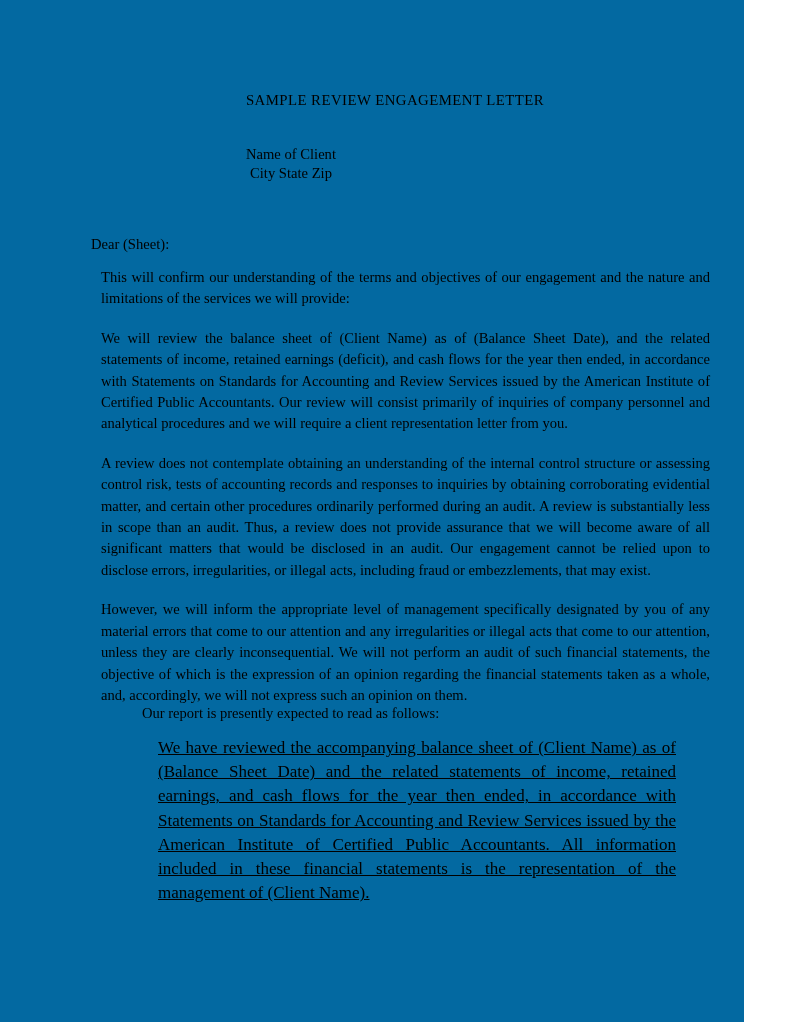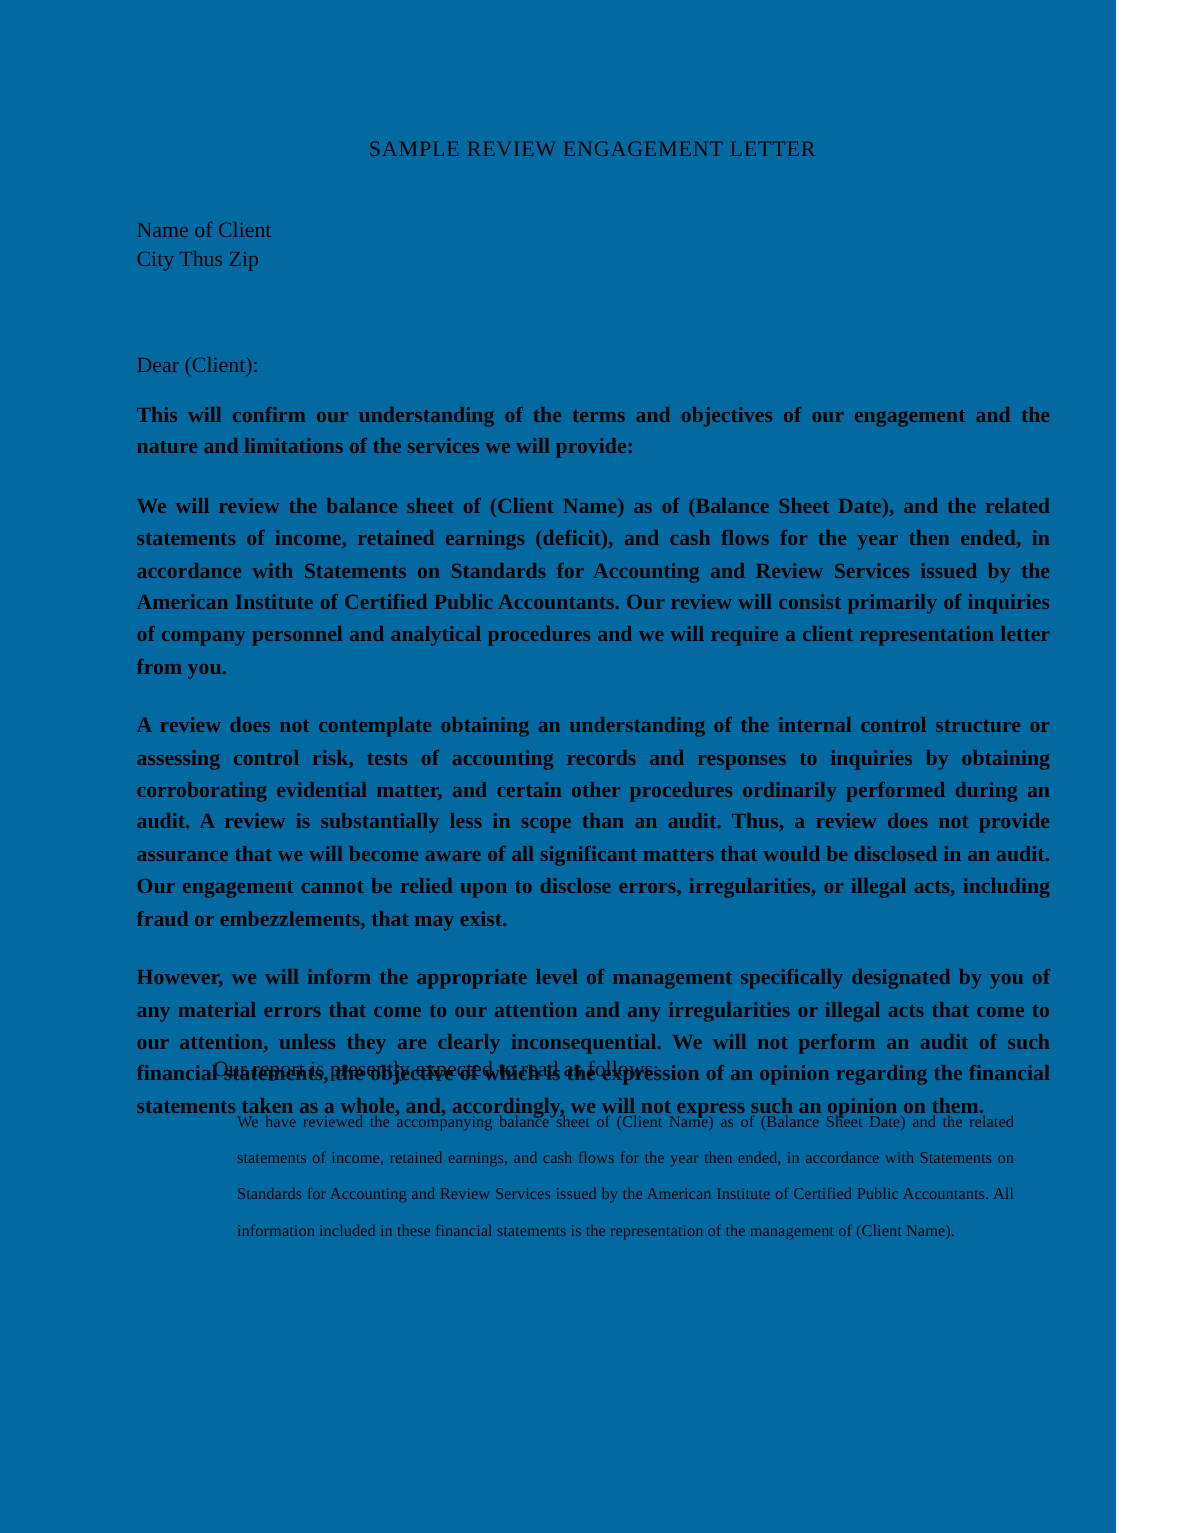--- a/index.html
+++ b/index.html
@@ -40,41 +40,40 @@
   
   .address-block {
     position: absolute;
     left: 91px;
     top: 145px;
     width: 400px;
   }
   .address-line {
     font-size: 14.6px;
     line-height: 19.4px;
-    text-align: left;
+    text-align: center;
     white-space: nowrap;
   }
 
   
   .salutation {
     position: absolute;
     left: 91px;
     top: 234px;
     font-size: 14.6px;
     line-height: 21px;
     white-space: nowrap;
   }
 
   
   .body-block {
     position: absolute;
-    left: 91px;
+    left: 101px;
     top: 267px;
     width: 609px;
-    font-weight: bold;
   }
   .body-para {
     font-size: 14.55px;
     line-height: 21.4px;
     text-align: justify;
     text-justify: inter-word;
     margin: 0 0 18px 0;
     hyphens: none;
   }
   .body-para:last-child {
@@ -93,40 +92,41 @@
     white-space: nowrap;
     font-family: Liberation Serif, serif;
   }
 
   
   .report-quote {
     position: absolute;
     left: 158px;
     top: 736px;
     width: 518px;
-    font-size: 11px;
+    font-size: 17px;
     line-height: 24.2px;
     text-align: justify;
     text-justify: inter-word;
     hyphens: none;
+    text-decoration: underline;
   }
 </style>
 </head>
 <body>
 
 <div class="page">
 
   <div class="doc-title">SAMPLE REVIEW ENGAGEMENT LETTER</div>
 
   <div class="address-block">
     <div class="address-line">Name of Client</div>
-    <div class="address-line">City Thus Zip</div>
+    <div class="address-line">City State Zip</div>
   </div>
 
-  <div class="salutation">Dear  (Client):</div>
+  <div class="salutation">Dear  (Sheet):</div>
 
   <div class="body-block">
     <p class="body-para">This will confirm our understanding of the terms and objectives of our engagement and the nature and limitations of the services we will provide:</p>
     <p class="body-para">We will review the balance sheet of (Client Name) as of (Balance Sheet Date), and the related statements of income, retained earnings (deficit), and cash flows for the year then ended, in accordance with Statements on Standards for Accounting and Review Services issued by the American Institute of Certified Public Accountants. Our review will consist primarily of inquiries of company personnel and analytical procedures and we will require a client representation letter from you.</p>
     <p class="body-para">A review does not contemplate obtaining an understanding of the internal control structure or assessing control risk, tests of accounting records and responses to inquiries by obtaining corroborating evidential matter, and certain other procedures ordinarily performed during an audit. A review is substantially less in scope than an audit. Thus, a review does not provide assurance that we will become aware of all significant matters that would be disclosed in an audit. Our engagement cannot be relied upon to disclose errors, irregularities, or illegal acts, including fraud or embezzlements, that may exist.</p>
     <p class="body-para">However, we will inform the appropriate level of management specifically designated by you of any material errors that come to our attention and any irregularities or illegal acts that come to our attention, unless they are clearly inconsequential. We will not perform an audit of such financial statements, the objective of which is the expression of an opinion regarding the financial statements taken as a whole, and, accordingly, we will not express such an opinion on them.</p>
   </div>
 
   <div class="report-lead">Our report is presently expected to read as follows:</div>
 

